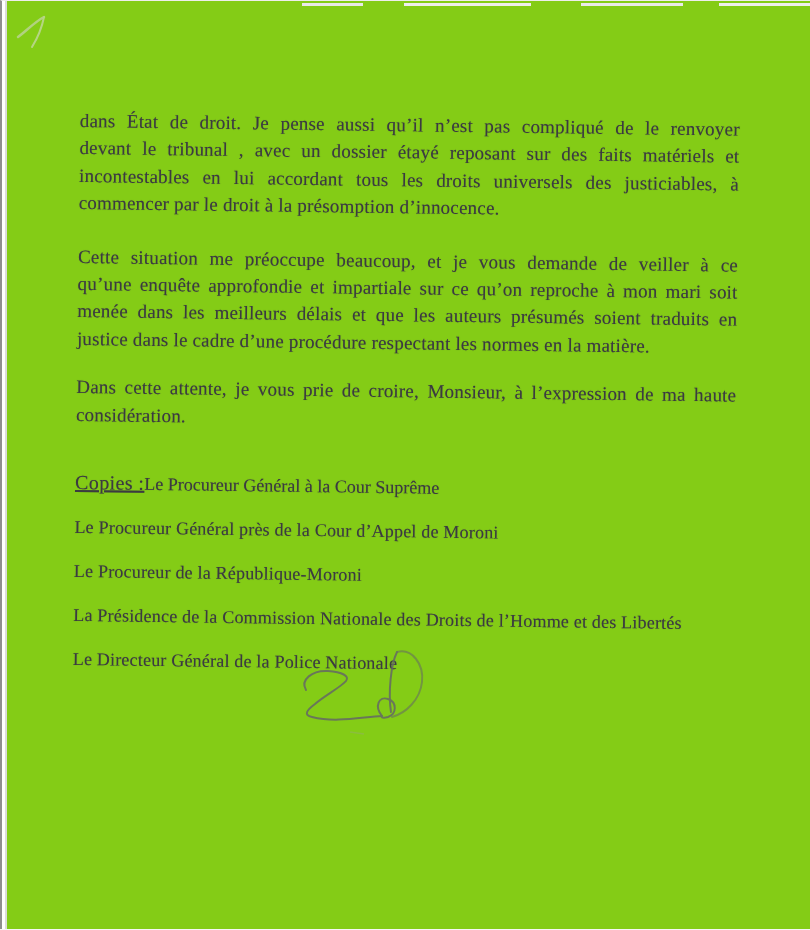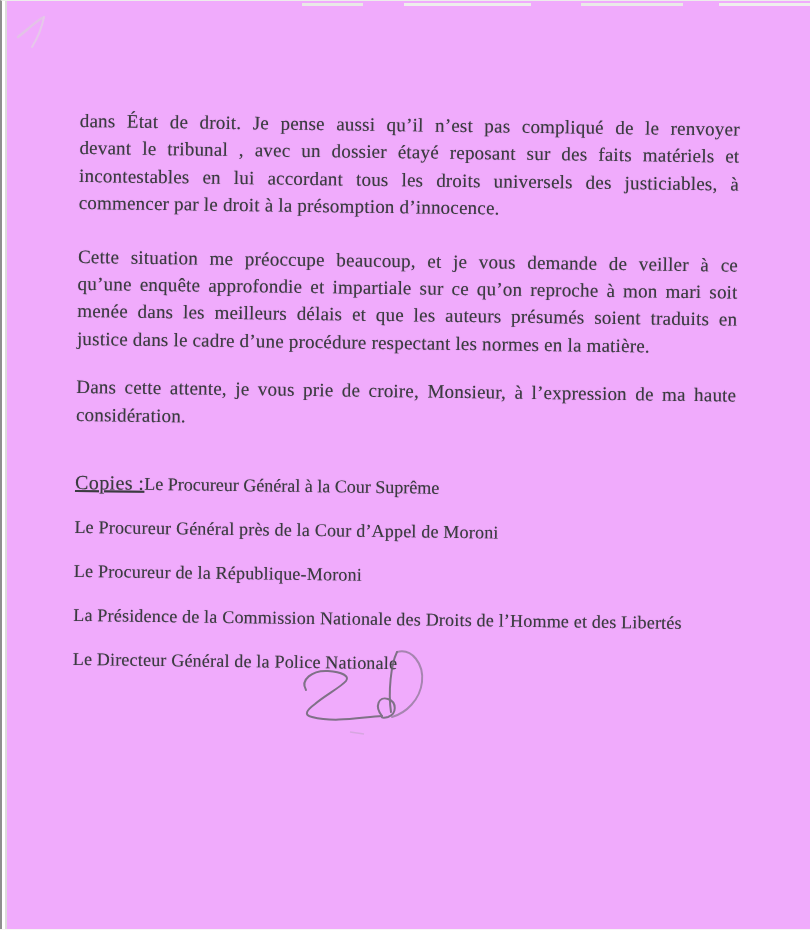--- a/index.html
+++ b/index.html
@@ -4,21 +4,21 @@
 <style>
   html,body{margin:0;padding:0;}
   body{
     width:810px;height:930px;overflow:hidden;
     background:#f6f6f5;
     font-family:"Liberation Serif","DejaVu Serif",serif;
   }
   .page{
     position:relative;
     width:808px;height:928px;
-    background:#f0abfc;
+    background:#84cc16;
     border-left:2px solid #8f8f8f;
     border-top:1px solid #ededeb;
     box-shadow:inset 3px 0 0 #fff, inset 5px 0 0 #dcdcda;
     overflow:hidden;
   }
   .scan-top-strip{
     position:absolute;top:2px;left:300px;width:508px;height:3px;
     background:linear-gradient(90deg,#e9e9e7 0 12%,transparent 12% 20%,#eeeeec 20% 45%,transparent 45% 55%,#eaeae8 55% 75%,transparent 75% 82%,#efefed 82% 100%);
     pointer-events:none;
   }

